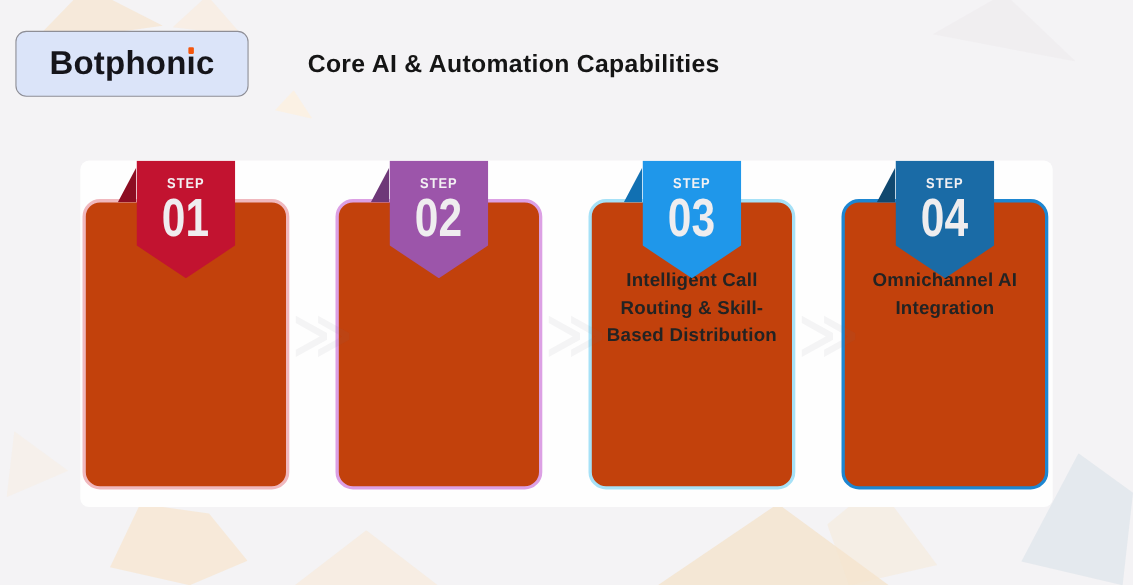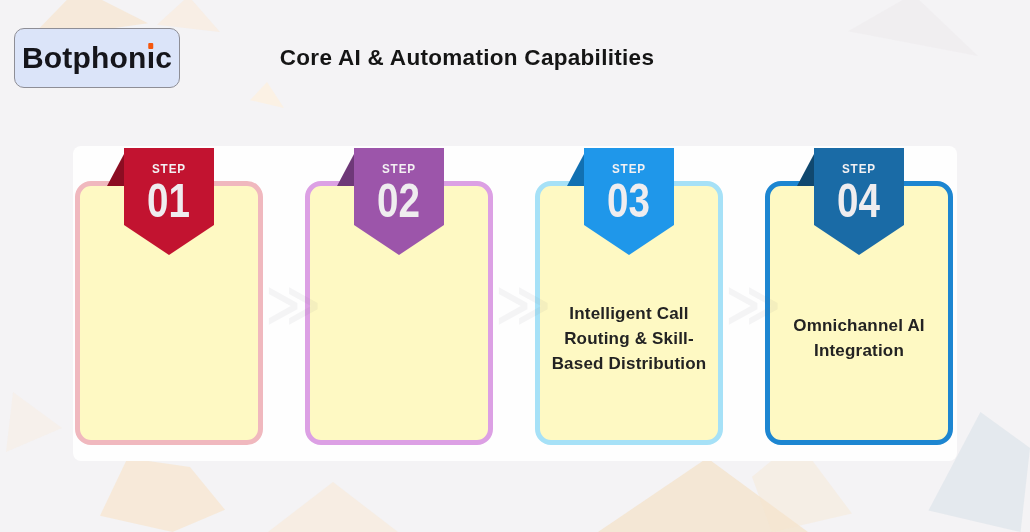--- a/index.html
+++ b/index.html
@@ -29,21 +29,21 @@
         clip-path:polygon(45% 0, 100% 80%, 20% 100%, 0 40%); }
   .d8 { left:912px; top:412px; width:118px; height:120px; background:#dbe4ea; opacity:.65;
         clip-path:polygon(58% 0, 100% 30%, 92% 100%, 14% 82%); }
   .d9 { left:848px; top:-6px; width:130px; height:62px; background:#efedf0; opacity:.9;
         clip-path:polygon(0 60%, 50% 0, 100% 100%); }
   .d10 { left:-8px; top:392px; width:70px; height:60px; background:#f9ecd9; opacity:.35;
         clip-path:polygon(30% 0, 100% 60%, 20% 100%); }
 
   
   .logo {
-    position:absolute; left:14px; top:28px; width:166px; height:60px;
+    position:absolute; left:14px; top:28px; width:212px; height:60px;
     background:#dbe4f9; border:1.6px solid #8e8e96; border-radius:10px;
     display:flex; align-items:center; justify-content:center;
   }
   .logo-text {
     font-size:30px; font-weight:bold; color:#15151b; letter-spacing:.2px;
     display:inline-flex; align-items:baseline;
   }
   .i-wrap { position:relative; display:inline-block; }
   .i-dot {
     position:absolute; top:2px; left:50%; transform:translateX(-50%);
@@ -64,23 +64,23 @@
   }
 
   
   .cards {
     position:absolute; left:75px; top:181px;
     display:flex; gap:42px;
   }
   .card {
     position:relative;
     width:188px; height:264px;
-    background:#fef9c3;
-    border:5px solid #f97316; border-radius:16px;
-    display:flex; align-items:center; justify-content:center;
+    background:#c2410c;
+    border:3px solid #f97316; border-radius:16px;
+    display:flex; align-items:flex-start; justify-content:center;
     padding:58px 6px 8px;
     text-align:center;
   }
   .card-title {
     font-size:17px; font-weight:bold; color:#232323;
     line-height:25px; letter-spacing:.2px;
   }
   
   .badge {
     position:absolute; left:50%; top:-38px; transform:translateX(-50%);

